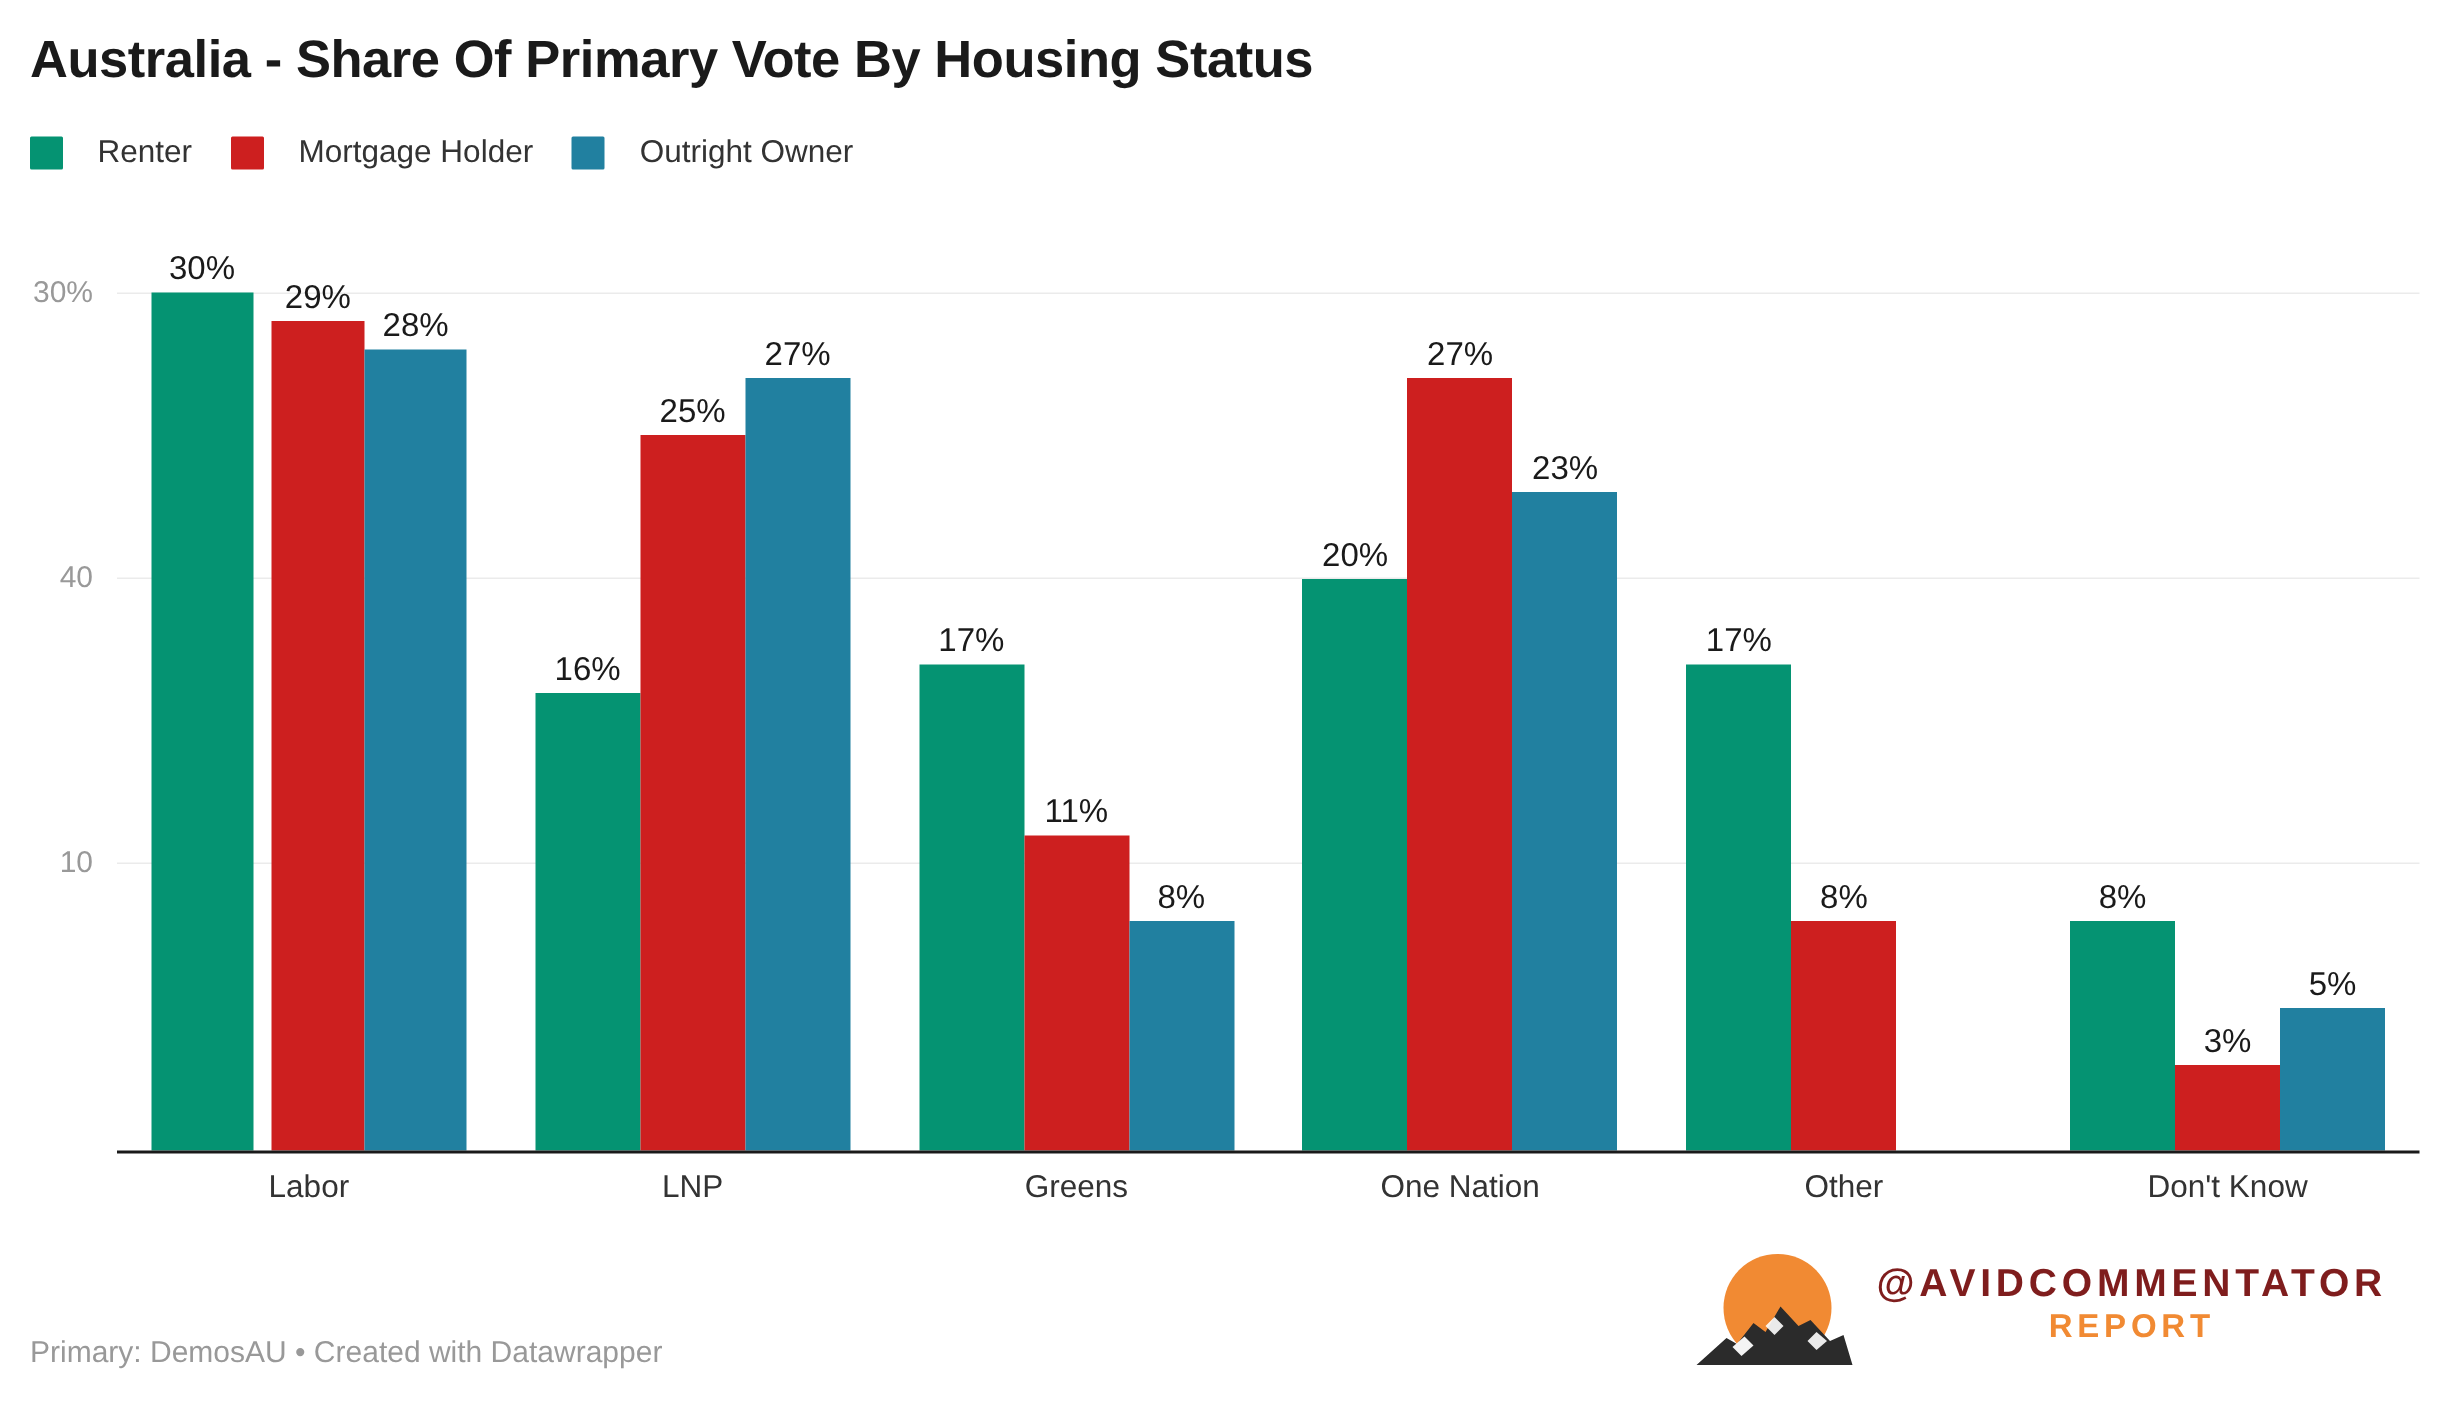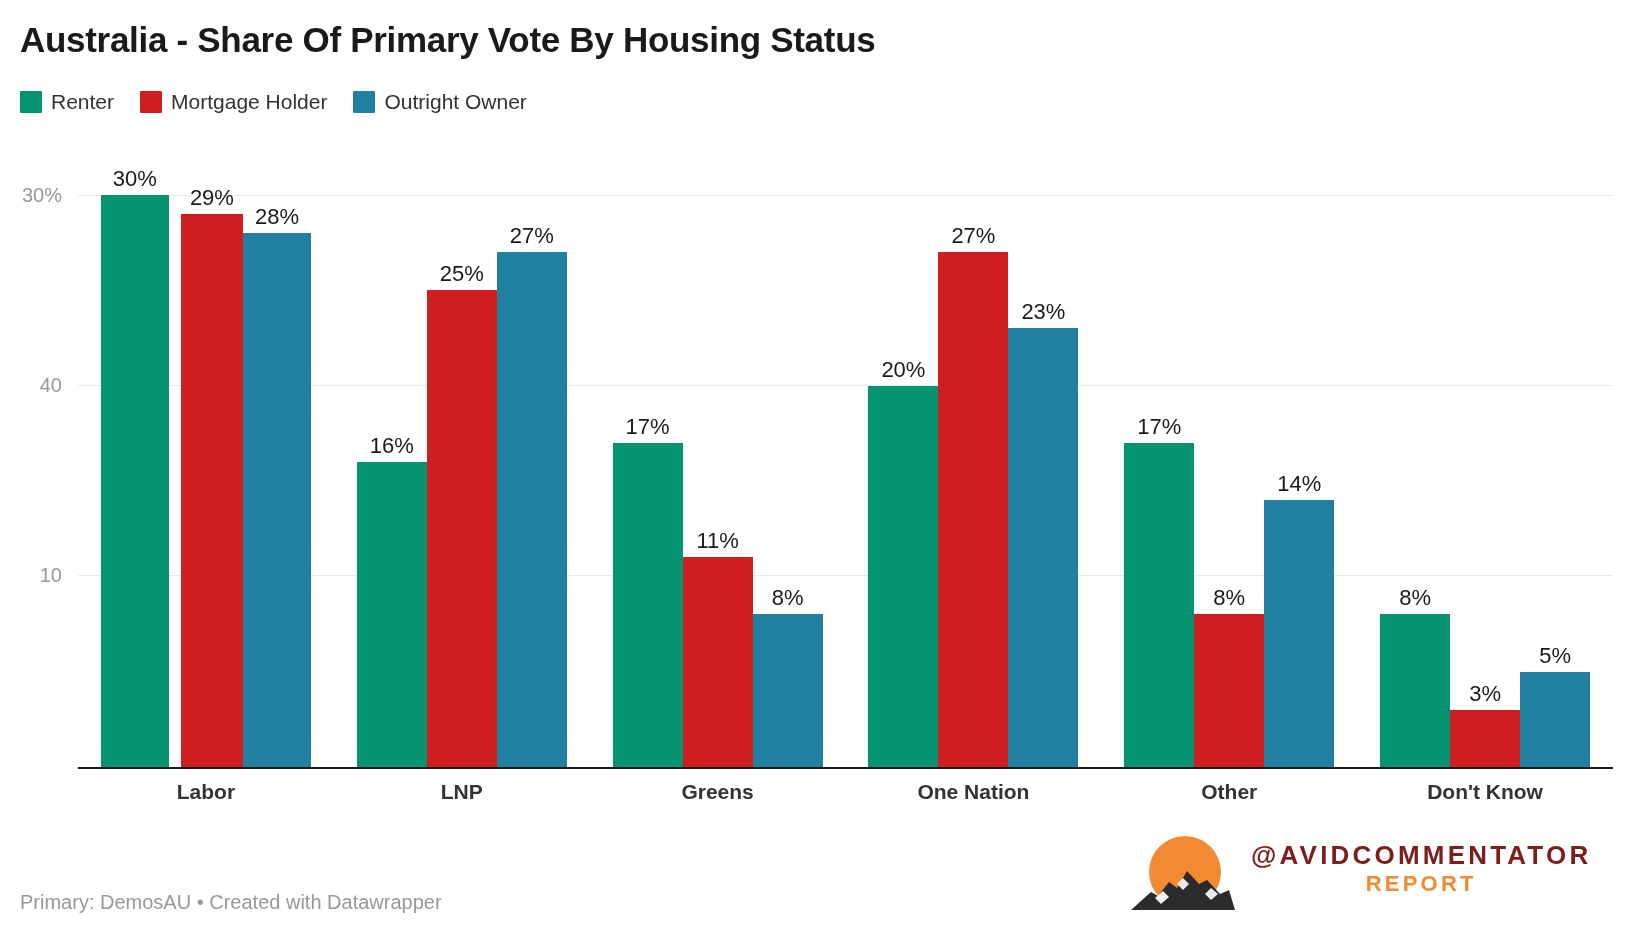--- a/index.html
+++ b/index.html
@@ -38,21 +38,21 @@
     left: 20px;
     top: 88px;
     display: flex;
     align-items: center;
     gap: 26px;
     height: 28px;
   }
   .legend-item {
     display: flex;
     align-items: center;
-    gap: 9px;
+    gap: 23px;
   }
   .legend-swatch {
     width: 22px;
     height: 22px;
     border-radius: 1px;
     flex: none;
   }
   .legend-label {
     font-size: 21px;
     color: #333333;
@@ -133,21 +133,20 @@
     line-height: 24px;
   }
 
   
   #xaxis-layer {
     position: absolute;
     left: 78px;
     top: 778px;
     width: 1535px;
     height: 40px;
-    font-weight: bold;
   }
   .xlabel {
     position: absolute;
     top: 0;
     text-align: center;
     font-size: 21px;
     color: #333333;
     line-height: 28px;
     white-space: nowrap;
   }
@@ -290,24 +289,20 @@
         </div>
       </div>
       <div class="bar-group" style="left: 1046.25px; width: 210px;">
         <div class="bar-wrap" style="width: 70px;">
           <span class="bar-value" style="bottom: 328.133px;">17%</span>
           <div class="bar" title="Renter – Other: 17%" style="height: 324.133px; background: rgb(5, 147, 114);"></div>
         </div>
         <div class="bar-wrap" style="width: 70px;">
           <span class="bar-value" style="bottom: 156.533px;">8%</span>
           <div class="bar" title="Mortgage Holder – Other: 8%" style="height: 152.533px; background: rgb(205, 31, 31);"></div>
-        </div>
-        <div class="bar-wrap" style="width: 70px;">
-          <span class="bar-value" style="bottom: 270.933px;">14%</span>
-          <div class="bar" title="Outright Owner – Other: 14%" style="height: 266.933px; background: rgb(33, 128, 160);"></div>
         </div>
       </div>
       <div class="bar-group" style="left: 1302.08px; width: 210px;">
         <div class="bar-wrap" style="width: 70px;">
           <span class="bar-value" style="bottom: 156.533px;">8%</span>
           <div class="bar" title="Renter – Don't Know: 8%" style="height: 152.533px; background: rgb(5, 147, 114);"></div>
         </div>
         <div class="bar-wrap" style="width: 70px;">
           <span class="bar-value" style="bottom: 61.2px;">3%</span>
           <div class="bar" title="Mortgage Holder – Don't Know: 3%" style="height: 57.2px; background: rgb(205, 31, 31);"></div>

